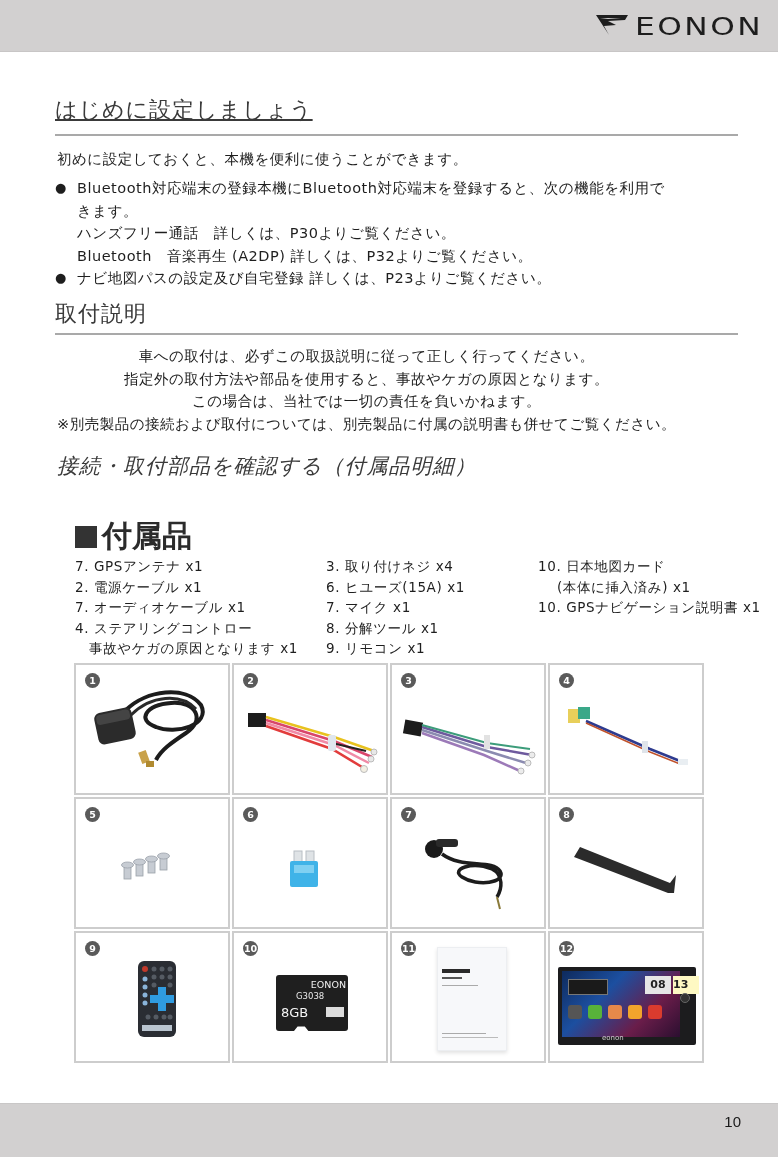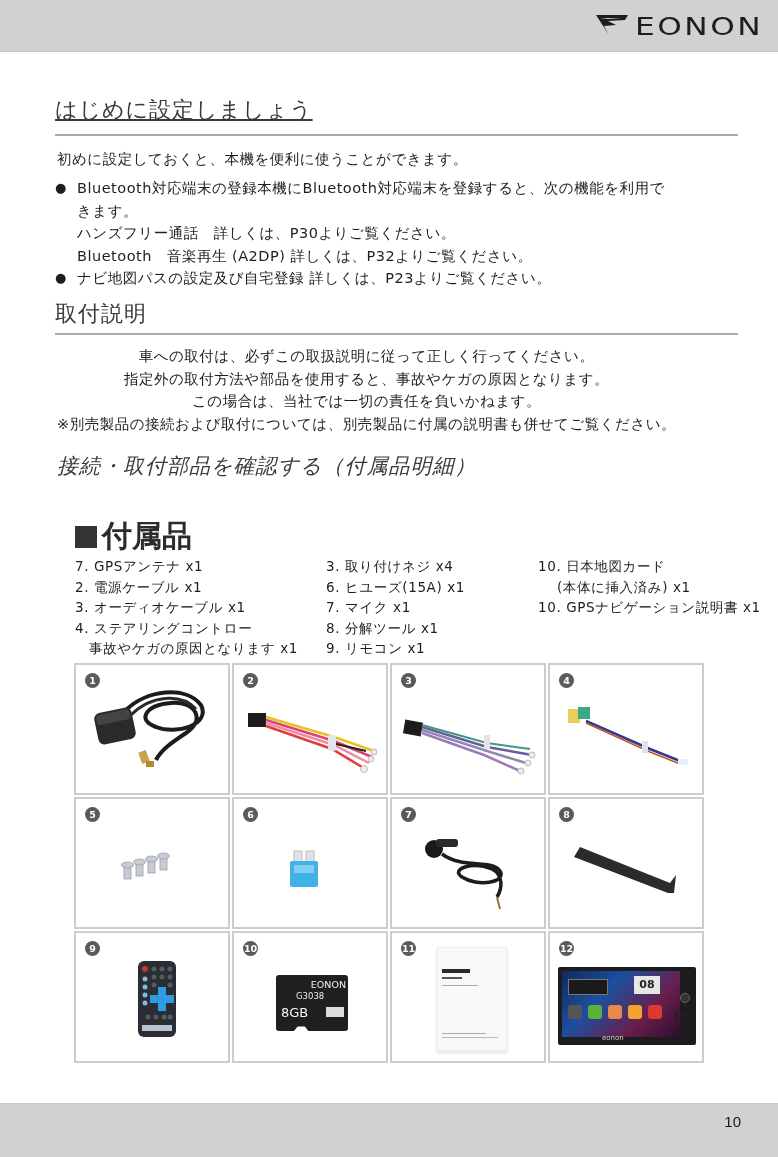--- a/index.html
+++ b/index.html
@@ -77,21 +77,21 @@
 
 <div class="subhead">接続・取付部品を確認する（付属品明細）</div>
 <div class="acc-title">
   <span class="acc-square"></span>
   <span>付属品</span>
 </div>
 
 <div class="list-col" style="left:75px;">
   <div>7. GPSアンテナ  x1</div>
   <div>2. 電源ケーブル  x1</div>
-  <div>3. オーディオケーブル  x1</div>
+  <div>7. オーディオケーブル  x1</div>
   <div>4. ステアリングコントロー</div>
   <div>　事故やケガの原因となります  x1</div>
 </div>
 <div class="list-col" style="left:326px;">
   <div>3. 取り付けネジ  x4</div>
   <div>6. ヒユーズ(15A)  x1</div>
   <div>7. マイク  x1</div>
   <div>8. 分解ツール  x1</div>
   <div>9. リモコン  x1</div>
 </div>
@@ -252,23 +252,23 @@
       <div style="position:absolute; left:50px; top:104px; width:56px; height:1px; background:#bbb;"></div>
     </div>
     <div class="badge">11</div>
   </div>
 
   <div class="cell">
     <div class="photo">
       <div style="position:absolute; left:8px; top:34px; width:138px; height:78px; background:#1c1c1e; border-radius:2px;"></div>
       <div style="position:absolute; left:12px; top:38px; width:118px; height:66px; background:linear-gradient(135deg,#0e2a5c 0%,#1c4fa0 35%,#6a1d4a 70%,#2b0f30 100%);"></div>
       <div style="position:absolute; left:18px; top:46px; width:40px; height:16px; background:#1a1a1a; border:1px solid #777;"></div>
-      <div style="position:absolute; left:84px; top:43px; width:54px; height:18px; display:flex; gap:2px;">
+      <div style="position:absolute; left:95px; top:43px; width:54px; height:18px; display:flex; gap:2px;">
         <span style="flex:1; background:#e6e6e6; color:#222; font-size:11px; font-weight:bold; text-align:center; line-height:18px; font-family:'DejaVu Sans',sans-serif;">08</span>
-        <span style="flex:1; background:#86efac; color:#222; font-size:11px; font-weight:bold; text-align:right; line-height:18px; font-family:'DejaVu Sans',sans-serif;margin-top:32px;">13</span>
+        <span style="flex:1; background:#fef9c3; color:#222; font-size:11px; font-weight:bold; text-align:left; line-height:18px; font-family:'DejaVu Sans',sans-serif;">13</span>
       </div>
       <div style="position:absolute; left:18px; top:72px; display:flex; gap:6px;">
         <span style="width:14px;height:14px;border-radius:3px;background:#555;"></span>
         <span style="width:14px;height:14px;border-radius:3px;background:#58b23a;"></span>
         <span style="width:14px;height:14px;border-radius:3px;background:#e6894a;"></span>
         <span style="width:14px;height:14px;border-radius:3px;background:#f2a42c;"></span>
         <span style="width:14px;height:14px;border-radius:3px;background:#d93b2e;"></span>
       </div>
       <div style="position:absolute; left:130px; top:60px; width:10px; height:10px; border-radius:50%; background:#333; border:1px solid #666;"></div>
       <div style="position:absolute; left:52px; top:101px; font-size:7px; color:#cfcfcf; font-family:'DejaVu Sans',sans-serif;">eonon</div>

